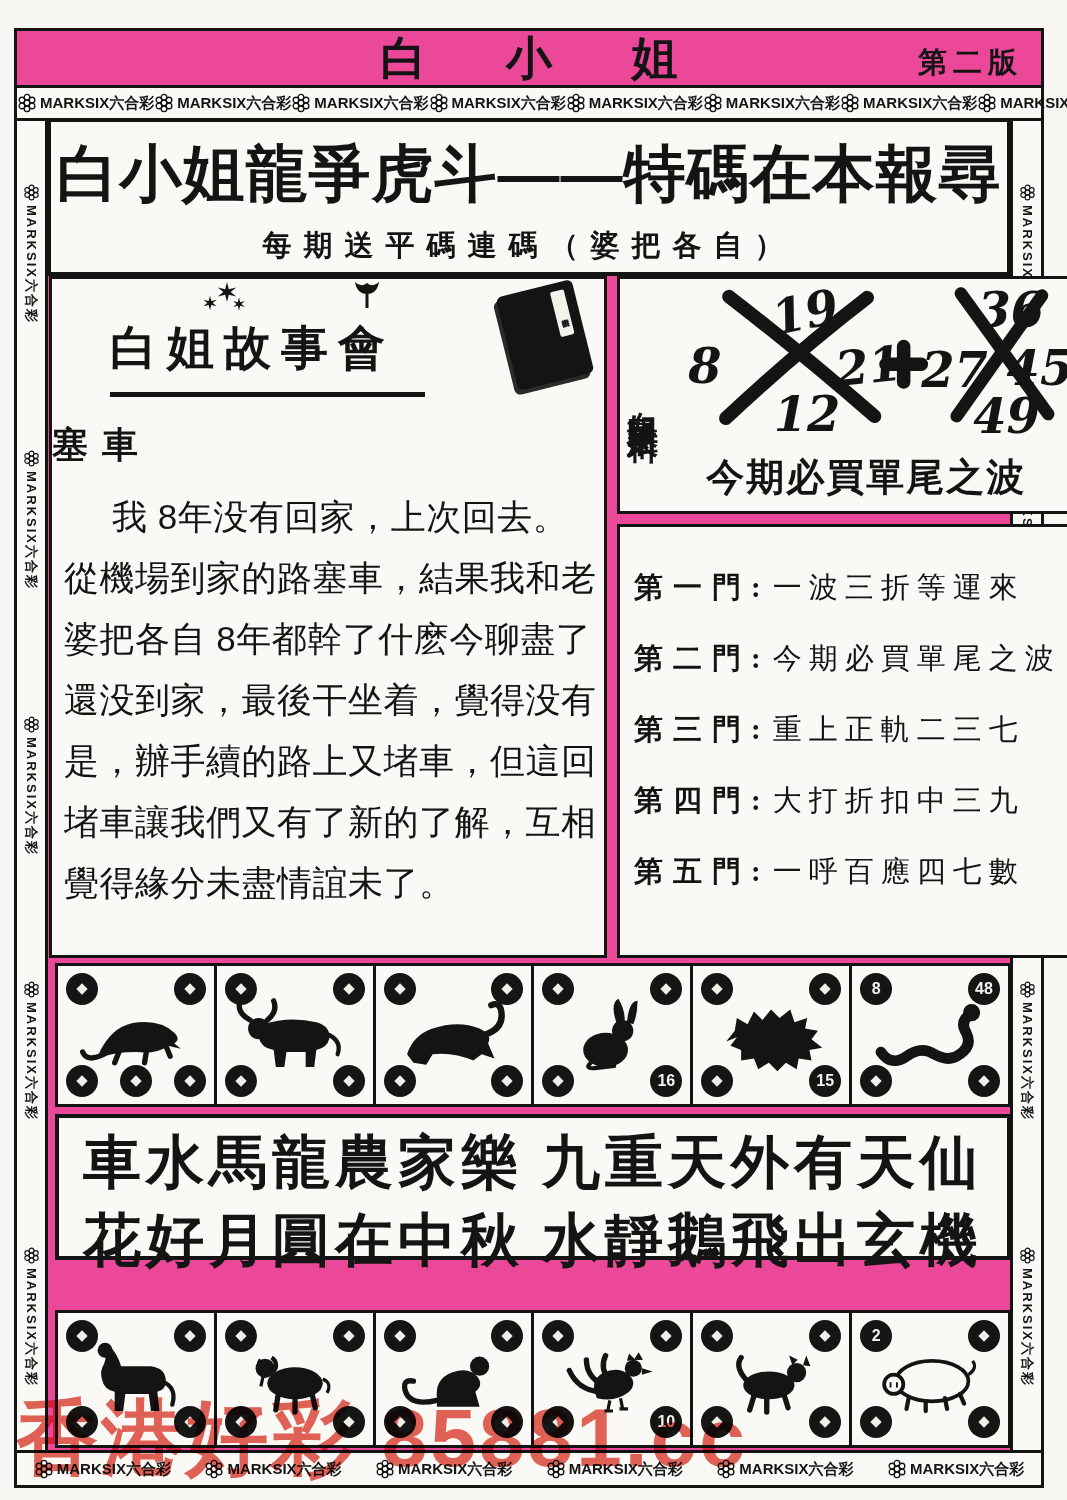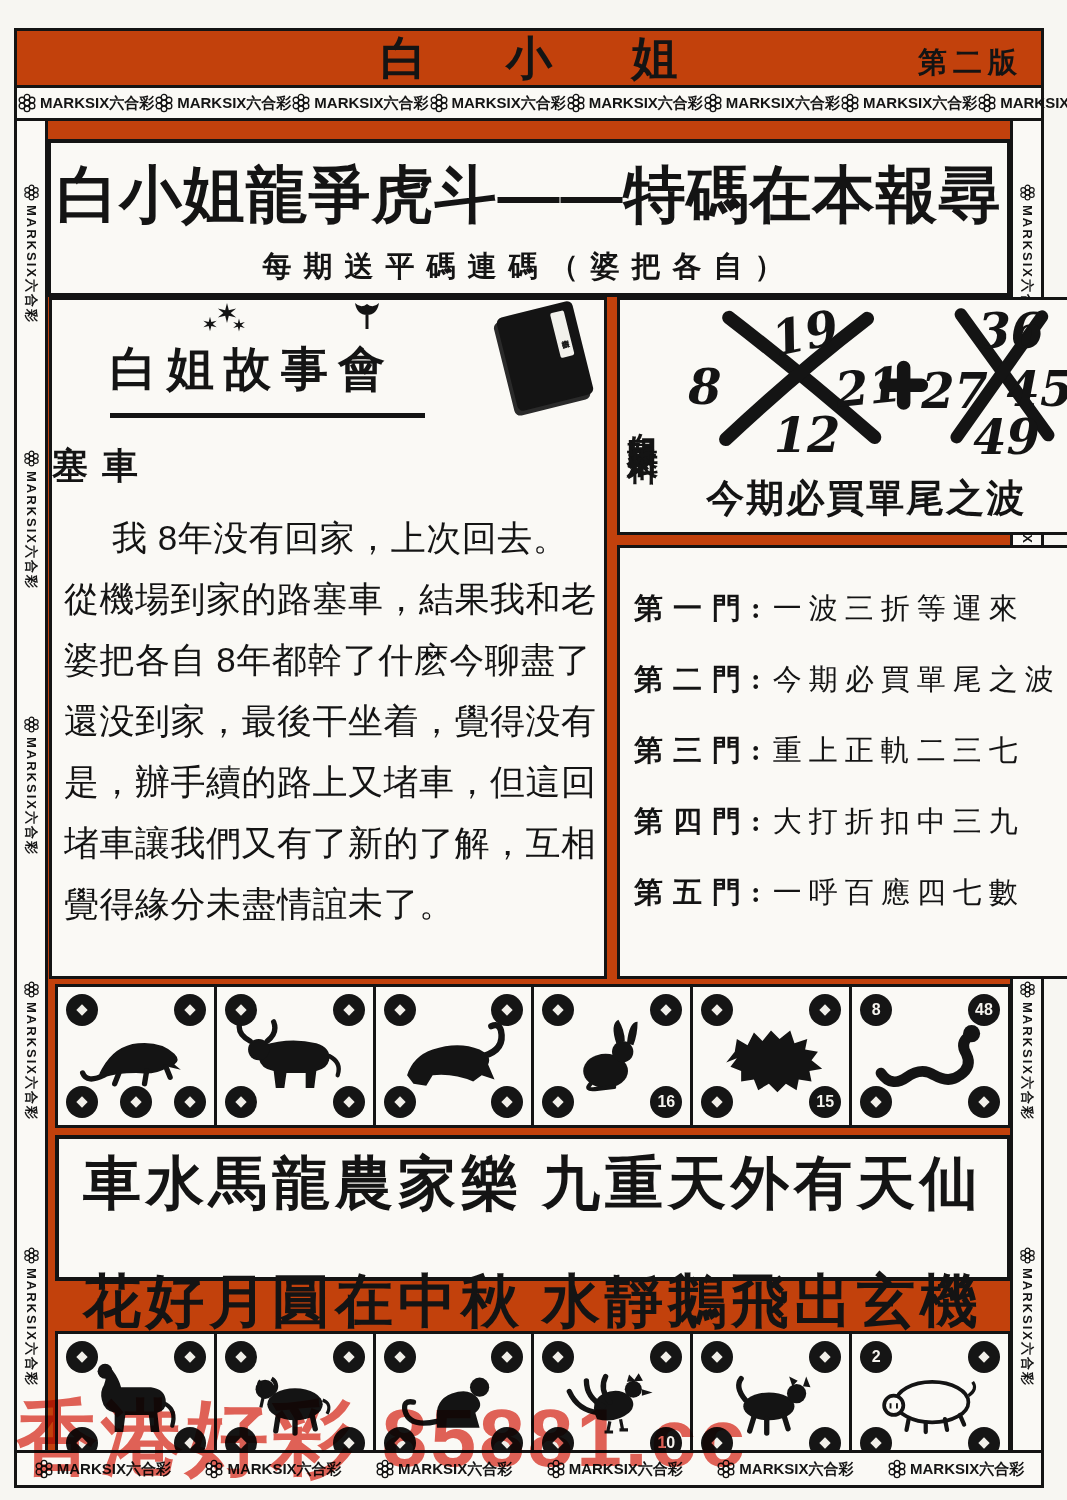--- a/index.html
+++ b/index.html
@@ -5,21 +5,21 @@
   html,body{margin:0;padding:0;}
   body{
     width:1067px;height:1500px;position:relative;overflow:hidden;
     background:#f7f6f2;color:#141414;
     font-family:"Liberation Sans",sans-serif;
     -webkit-font-smoothing:antialiased;
   }
   .defs-hidden{position:absolute;width:0;height:0;overflow:hidden;}
   .frame{
     position:absolute;left:14px;top:28px;width:1024px;height:1454px;
-    border:3px solid #141414;background:#c2410c;
+    border:3px solid #141414;background:#ec4899;
   }
   
   .masthead{position:absolute;left:0;top:0;right:0;height:54px;border-bottom:3px solid #141414;}
   .paper-title{
     position:absolute;left:0;right:0;top:0;text-align:center;line-height:56px;
     font-family:"Liberation Serif",serif;font-weight:bold;font-size:46px;letter-spacing:34px;text-indent:34px;
   }
   .page-label{
     position:absolute;right:18px;top:12px;font-family:Liberation Sans, sans-serif;
     font-size:29px;font-weight:bold;letter-spacing:6px;margin-left:28px;
@@ -32,21 +32,21 @@
   .mseg .mtxt{font-weight:bold;font-size:15px;letter-spacing:0px;}
   .mflower{width:20px;height:20px;}
   .vstrip{position:absolute;top:90px;bottom:35px;width:28px;display:flex;flex-direction:column;
     justify-content:space-around;align-items:center;background:#faf9f5;}
   .vstrip.left{left:0;border-right:3px solid #141414;}
   .vstrip.right{right:0;border-left:3px solid #141414;}
   .vseg{display:flex;flex-direction:column;align-items:center;gap:4px;}
   .vseg .mtxt{writing-mode:vertical-rl;text-orientation:sideways;font-weight:bold;font-size:13px;letter-spacing:2px;}
   .vseg .mflower{width:17px;height:17px;}
   
-  .content{position:absolute;left:30px;right:30px;top:108px;height:1328px;}
+  .content{position:absolute;left:30px;right:30px;top:87px;height:1328px;}
   
   .headline-box{position:absolute;left:0;right:0;top:0;height:150px;border:4px solid #141414;text-align:center;background:#faf9f5;}
   .headline-main{margin-top:10px;font-size:62px;font-weight:bold;letter-spacing:1px;white-space:nowrap;}
   .headline-sub{margin-top:10px;font-size:29px;font-weight:bold;letter-spacing:12px;white-space:nowrap;}
   
   .columns{position:absolute;left:2px;right:2px;top:158px;height:682px;display:flex;gap:10px;}
   .story-box{width:552px;border:3px solid #141414;position:relative;background:#faf9f5;}
   .story-head{position:relative;height:120px;}
   .story-title{
     position:absolute;left:58px;top:38px;font-size:47px;font-weight:bold;letter-spacing:10px;white-space:nowrap;
@@ -100,21 +100,21 @@
     display:flex;align-items:center;justify-content:center;
   }
   .coin::after{content:"";width:8px;height:8px;background:#f1efe9;transform:rotate(45deg);}
   .coin.num-coin::after{display:none;}
   .coin .num{color:#f5f3ee;font-size:16px;font-weight:bold;}
   .coin.tl{left:8px;top:7px;}  .coin.tr{right:8px;top:7px;}
   .coin.bl{left:8px;bottom:7px;} .coin.br{right:8px;bottom:7px;}
   .coin.bm{left:50%;margin-left:-16px;bottom:7px;}
   
   .verse-box{position:absolute;left:8px;right:0;top:996px;height:146px;border:4px solid #141414;
-    display:flex;flex-direction:column;justify-content:space-around;padding:6px 24px;box-sizing:border-box;background:#faf9f5;gap:40px;}
+    display:flex;flex-direction:column;justify-content:space-around;padding:6px 24px;box-sizing:border-box;background:#faf9f5;}
   .verse-line{display:flex;justify-content:space-between;font-size:58px;font-weight:bold;letter-spacing:5px;white-space:nowrap;}
   
   .watermark{
     position:absolute;left:16px;top:1384px;z-index:40;
     font-size:82px;font-weight:900;letter-spacing:3px;white-space:nowrap;
     color:#e0473b;opacity:0.85;mix-blend-mode:multiply;
   }
 </style>
 </head>
 <body>

